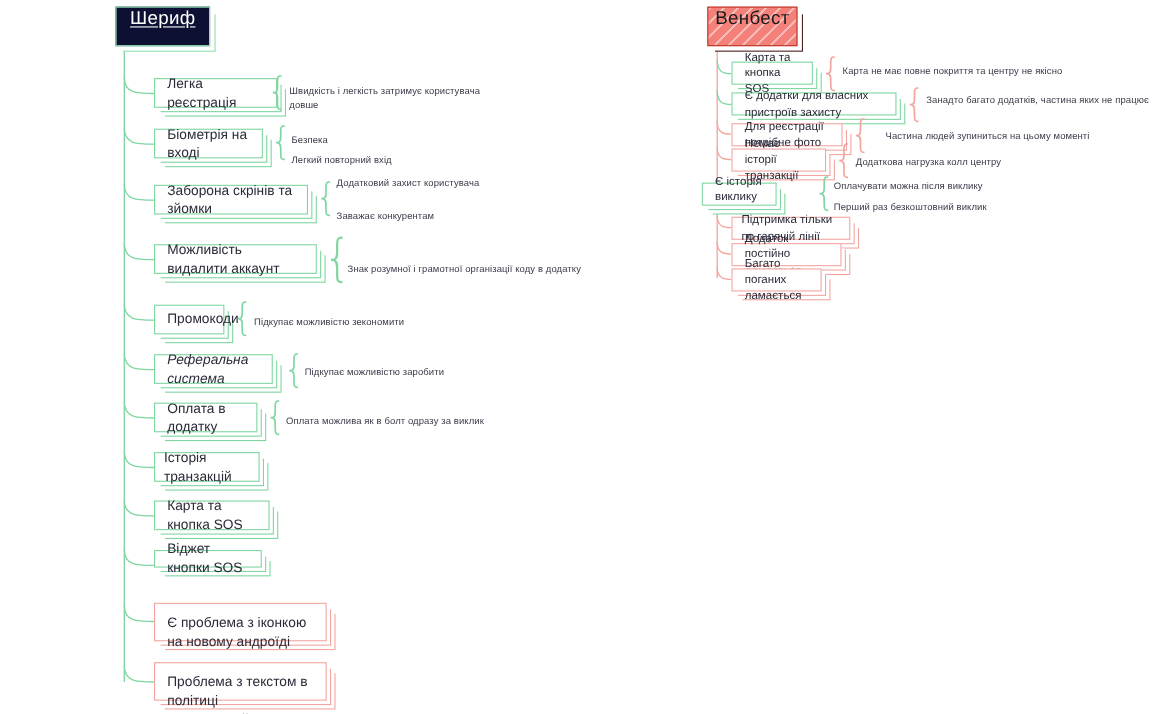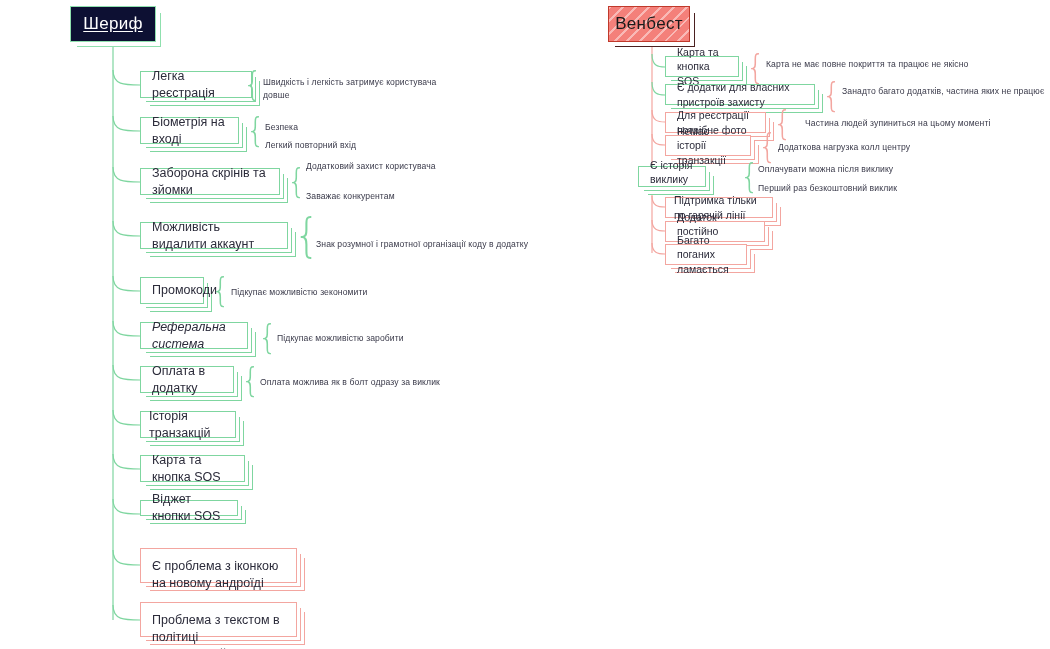--- a/index.html
+++ b/index.html
@@ -21,25 +21,25 @@
     position: absolute;
     left: 0; top: 0;
     width: 1050px; height: 649px;
     pointer-events: none;
   }
 
   
   .root-node {
     position: absolute;
     display: flex;
-    align-items: center;
     justify-content: center;
     font-size: 17px;
     letter-spacing: .3px;
     white-space: nowrap;
+    margin-left: 35px;
   }
   .root-sheriff {
     left: 70px; top: 6px;
     width: 86px; height: 36px;
     background: #0d1033;
     border: 1.4px solid #8fe0ae;
     color: #ffffff;
     box-shadow: 5px 5px 0 -1px #ffffff, 6px 6px 0 -1px #8fe0ae;
   }
   .root-sheriff .rlabel { text-decoration: underline; text-underline-offset: 2px; }
@@ -214,21 +214,21 @@
   </div>
 
   <div class="node red lvl1 multiline" style="left:140px; top:602px; width:157px; height:35px;">
     <span>Проблема з текстом в політиці конфеденційності</span>
   </div>
 
   <div class="node green lvl1 small" style="left:665px; top:56px; width:74px; height:21px;">
     <span>Карта та кнопка SOS</span>
   </div>
   <div class="brace red" style="left:746px; top:52px;">{</div>
-  <div class="leaf w3" style="left:766px; top:58px;">Карта не має повне покриття та працює не якісно</div>
+  <div class="leaf w3" style="left:766px; top:58px;">Карта не має повне покриття та центру не якісно</div>
 
   <div class="node green lvl1 small" style="left:665px; top:84px; width:150px; height:21px;">
     <span>Є додатки для власних пристроїв захисту</span>
   </div>
   <div class="brace red" style="left:822px; top:80px;">{</div>
   <div class="leaf w3" style="left:842px; top:85px;">Занадто багато додатків, частина яких не працює</div>
 
   <div class="node red lvl1 small" style="left:665px; top:112px; width:101px; height:21px;">
     <span>Для реєстрації потрібне фото</span>
   </div>

